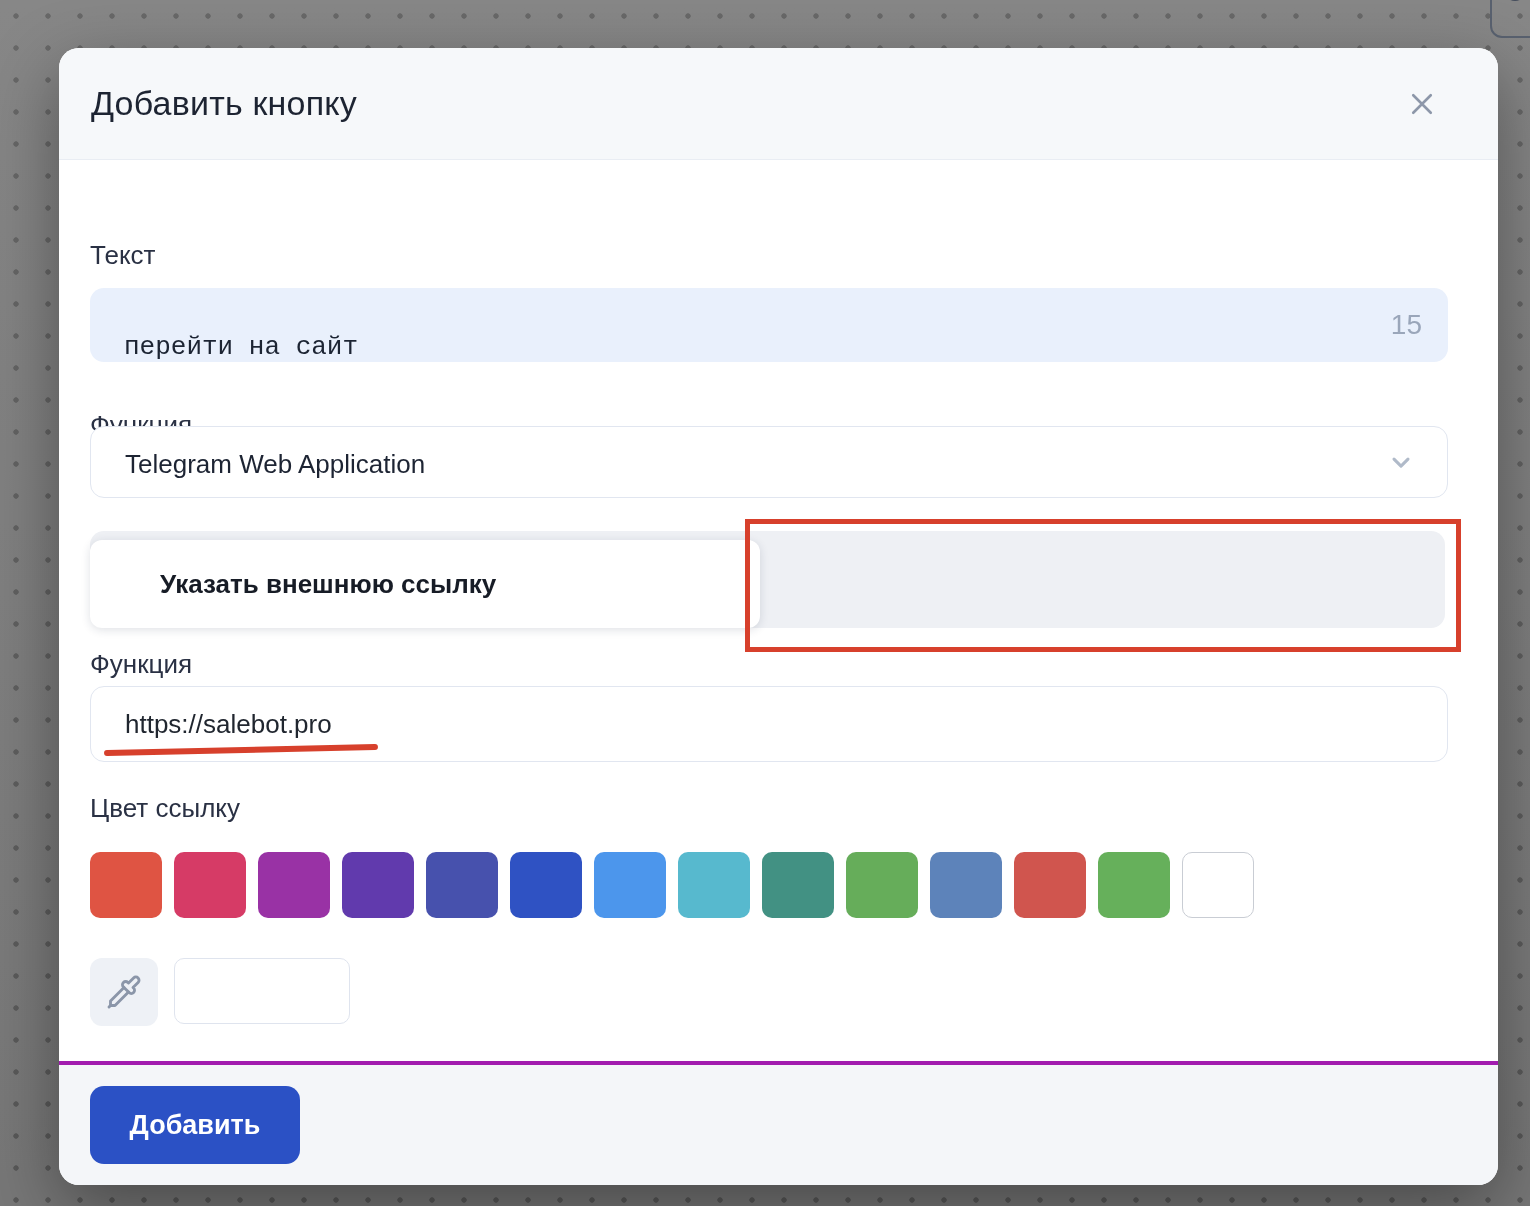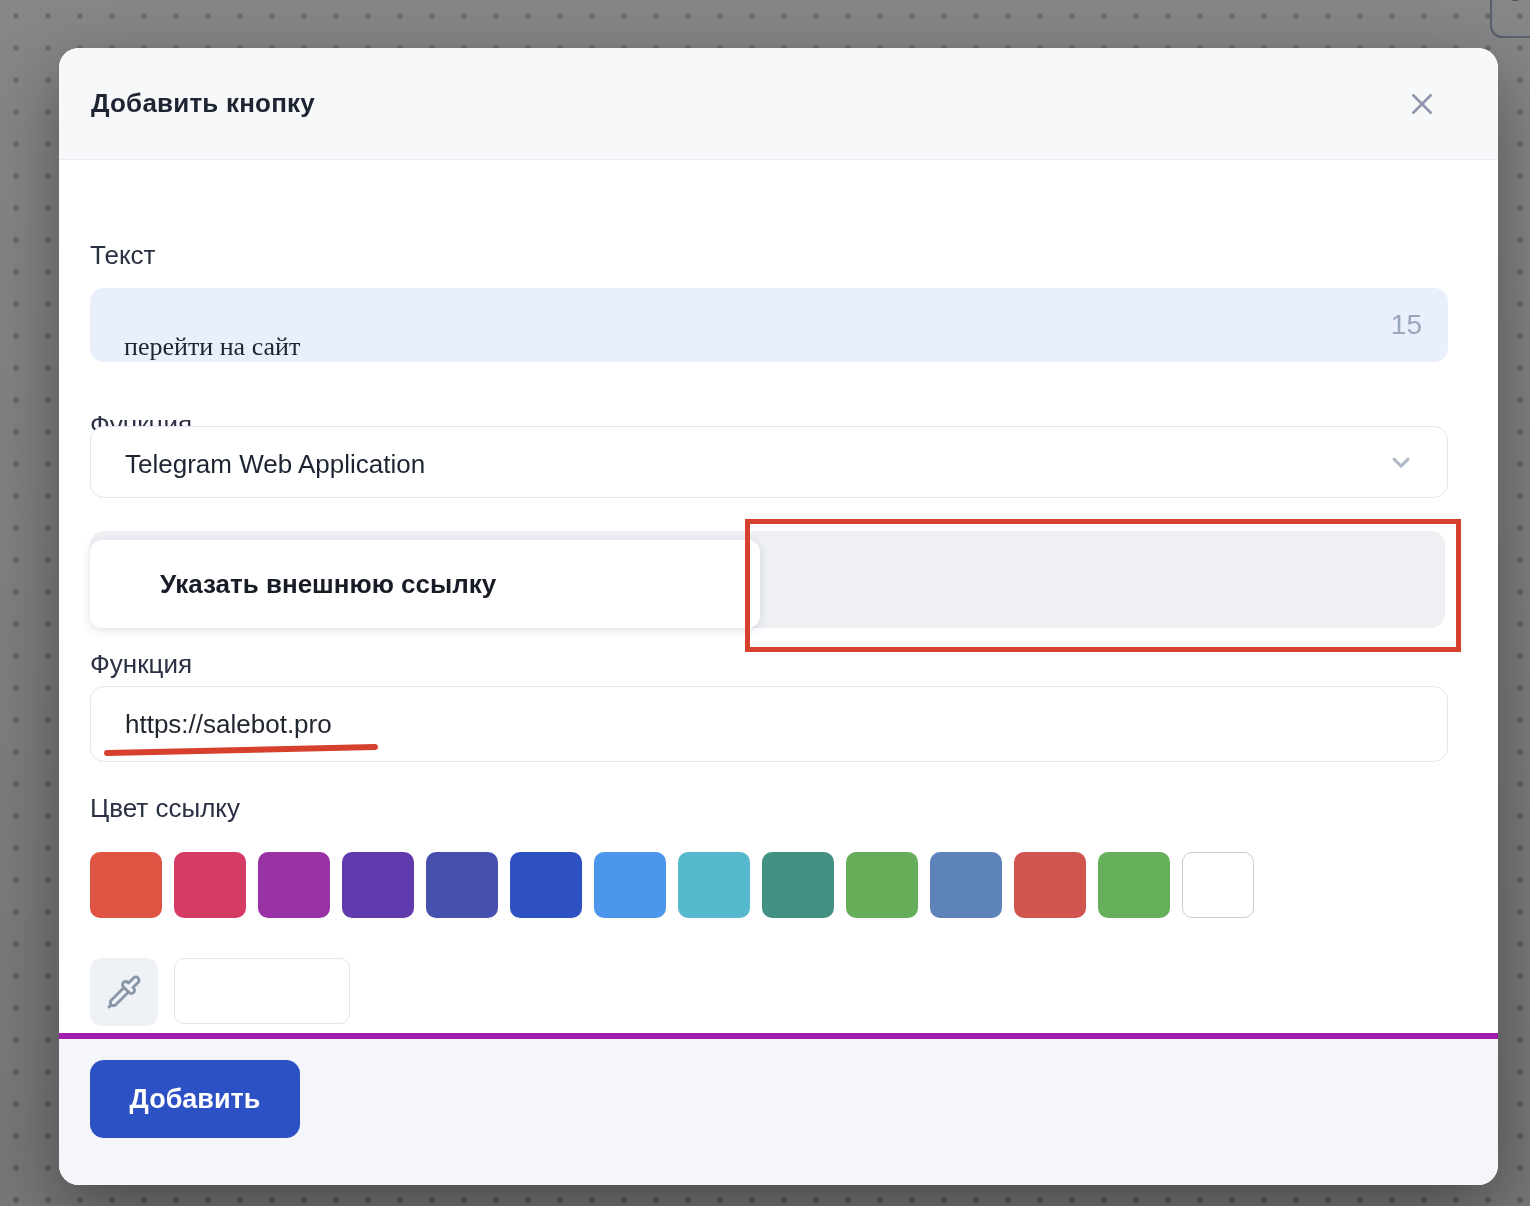--- a/index.html
+++ b/index.html
@@ -37,38 +37,38 @@
     box-shadow:0 24px 70px rgba(0,0,0,0.38);
   }
   .modal-header{
     position:absolute;left:0;top:0;right:0;height:112px;
     background:#f6f8fa;border-bottom:1px solid #e9edf3;
     border-radius:20px 20px 0 0;
     display:flex;align-items:center;justify-content:space-between;
     padding:0 34px 0 32px;
   }
   .modal-title{
-    font-size:26px;font-weight:700;color:#1d2432;letter-spacing:.2px;
+    font-size:34px;font-weight:400;color:#1d2432;letter-spacing:.2px;
   }
   .close-btn{
     width:40px;height:40px;display:flex;align-items:center;justify-content:center;
     cursor:pointer;background:none;border:none;margin-right:22px;
   }
   .close-btn svg{width:30px;height:30px;stroke:#8d97a9;stroke-width:2.1;fill:none;stroke-linecap:round;}
   .field-label{
     position:absolute;left:31px;font-size:26px;color:#2a3144;font-weight:500;
   }
   .text-input{
     position:absolute;left:31px;width:1358px;height:74px;
     background:var(--input-blue);border:none;border-radius:14px;
     display:flex;align-items:center;padding:0 26px 0 34px;
   }
   .text-input input{
     flex:1;background:transparent;border:none;outline:none;
-    font-family:Liberation Serif, serif;font-size:26px;color:#1c2433;margin-top:44px;
+    font-family:Liberation Mono, monospace;font-size:26px;color:#1c2433;margin-top:44px;
   }
   .char-count{font-size:28px;color:#9aa6ba;margin-left:19px;}
   .select{
     position:absolute;left:31px;top:378px;width:1358px;height:72px;
     background:#fff;border:1.5px solid #e1e6f0;border-radius:14px;
     display:flex;align-items:center;justify-content:space-between;
     padding:4px 32px 0 34px;cursor:pointer;
   }
   .select-value{font-size:26px;color:#1d2433;}
   .chevron svg{width:28px;height:28px;stroke:#b0bac9;stroke-width:2.6;fill:none;stroke-linecap:round;stroke-linejoin:round;}
@@ -116,22 +116,22 @@
   .eyedropper-btn{
     width:68px;height:68px;background:#eef1f6;border:none;border-radius:12px;
     display:flex;align-items:center;justify-content:center;cursor:pointer;
   }
   .eyedropper-btn svg{width:36px;height:36px;stroke:#8b96a9;stroke-width:1.9;fill:none;stroke-linecap:round;stroke-linejoin:round;}
   .custom-color-input{
     width:176px;height:66px;background:#fff;border:1.5px solid #dfe4ee;border-radius:10px;
     font-family:inherit;font-size:24px;color:#20262f;padding:0 18px;outline:none;
   }
   .modal-footer{
-    position:absolute;left:0;right:0;bottom:0;height:152px;
-    background:#f4f6f9;border-top:6px solid #a21caf;
+    position:absolute;left:0;right:0;bottom:0;height:124px;
+    background:#f4f6f9;border-top:4px solid #a21caf;
     border-radius:0 0 20px 20px;
   }
   .submit-btn{
     position:absolute;left:31px;top:21px;width:210px;height:78px;
     background:var(--accent);border:none;border-radius:14px;
     color:#ffffff;font-family:inherit;font-size:27px;font-weight:600;
     cursor:pointer;
   }
 </style>
 </head>

